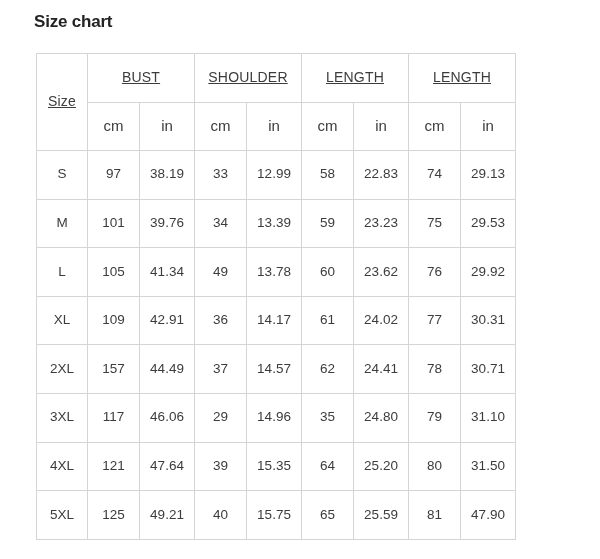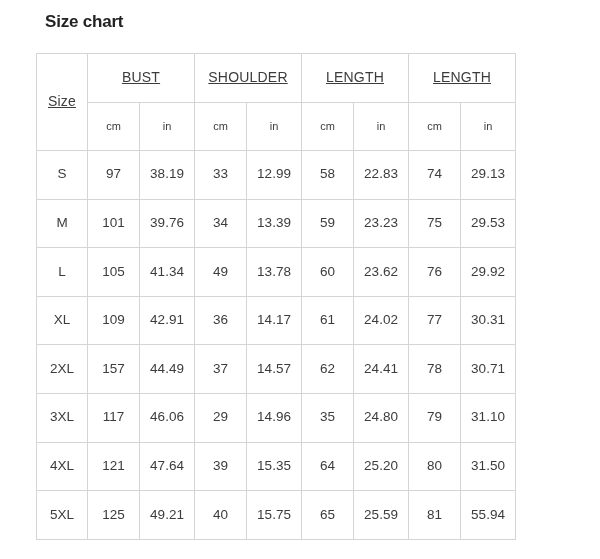--- a/index.html
+++ b/index.html
@@ -19,21 +19,20 @@
   .page-title {
     position: absolute;
     left: 34px;
     top: 11px;
     font-size: 17px;
     font-weight: bold;
     color: #232323;
     letter-spacing: -0.2px;
     font-stretch: condensed;
     line-height: 22px;
-    margin-left: 11px;
   }
 
   .chart-wrap {
     position: absolute;
     left: 36px;
     top: 53px;
   }
 
   table.size-table {
     border-collapse: collapse;
@@ -54,21 +53,21 @@
     line-height: 1.1;
   }
 
   
   col.c-size { width: 51px; }
   col.c-cm   { width: 52px; }
   col.c-in   { width: 55px; }
 
   
   tr.head-group th { height: 48px; font-size: 14px; letter-spacing: 0.2px; text-decoration: underline; }
-  tr.head-unit  th { height: 47px; font-size: 11px; }
+  tr.head-unit  th { height: 47px; font-size: 15px; }
 
   th.size-head {
     font-size: 13.5px;
   }
 
   
   tbody tr td { height: 47.6px; }
   td.size-cell { font-size: 13.5px; }
 </style>
 </head>
@@ -188,17 +187,17 @@
       </tr>
       <tr>
         <td class="size-cell">5XL</td>
         <td>125</td>
         <td>49.21</td>
         <td>40</td>
         <td>15.75</td>
         <td>65</td>
         <td>25.59</td>
         <td>81</td>
-        <td>55.94</td>
+        <td>47.90</td>
       </tr>
     </tbody>
   </table>
 </div>
 
 </body></html>

